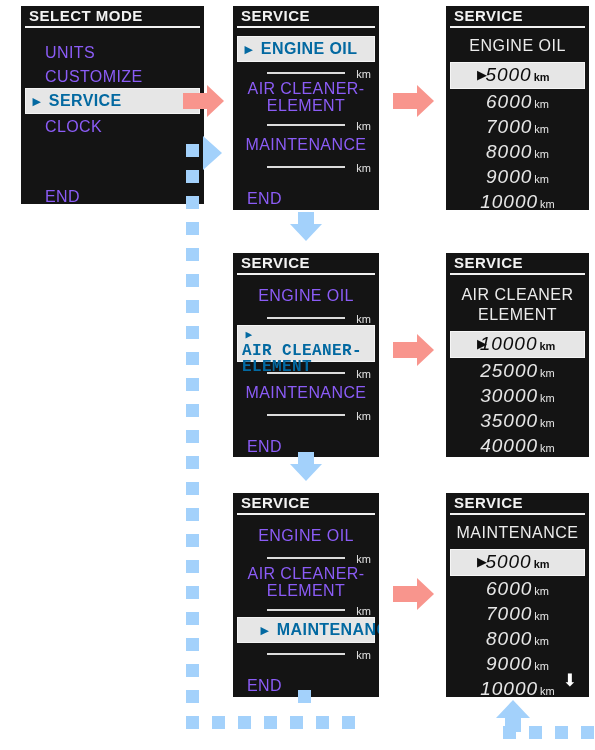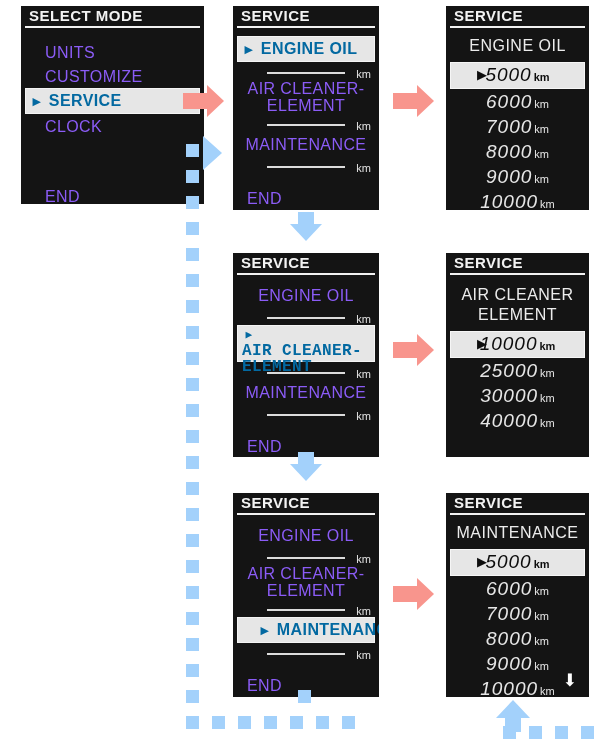--- a/index.html
+++ b/index.html
@@ -227,20 +227,23 @@
       <span class="car">▶</span>
       <span class="num">10000</span><span class="u">km</span>
     </div>
     <div class="vrow">
       <span class="num">25000</span><span class="u">km</span>
     </div>
     <div class="vrow">
       <span class="num">30000</span><span class="u">km</span>
     </div>
     <div class="vrow">
+      <span class="num">35000</span><span class="u">km</span>
+    </div>
+    <div class="vrow">
       <span class="num">40000</span><span class="u">km</span>
     </div>
 
   </div>
 </div>
 
 <div class="panel" style="left:233px;top:493px;width:146px;height:204px;">
   <div class="panel-title">SERVICE</div>
   <div class="panel-body">
     <div style="height:6px;"></div>

